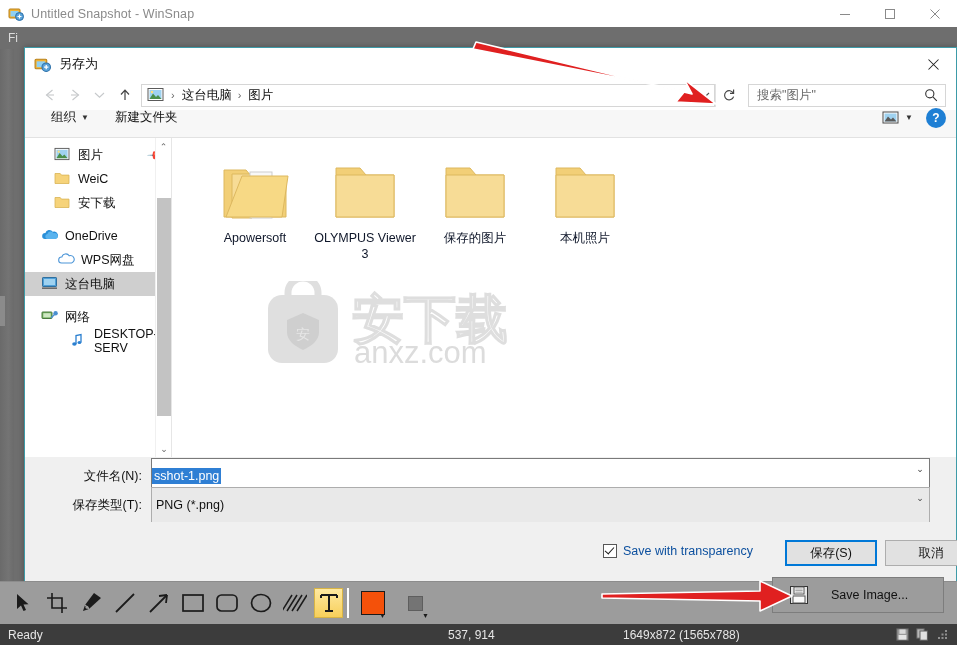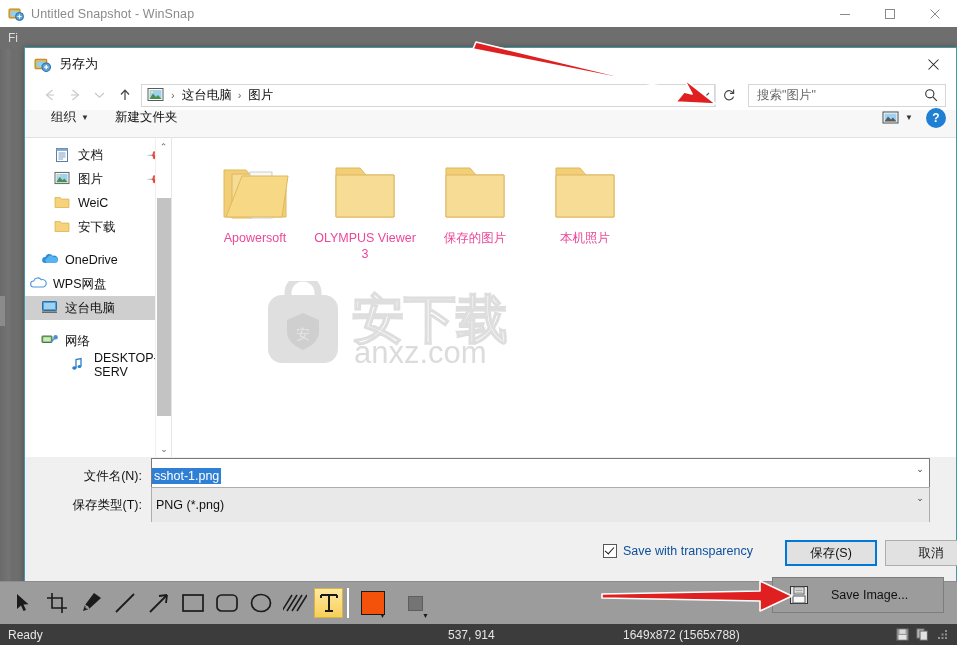--- a/index.html
+++ b/index.html
@@ -125,21 +125,21 @@
   .tscroll .arr{height:17px;display:flex;align-items:center;justify-content:center;color:#666;font-size:9px;}
   .tscroll .thumb{position:absolute;left:1px;top:60px;width:14px;height:218px;background:#c3c3c3;}
 
   .listpane{
     flex:1;background:#fff;position:relative;border-left:1px solid #e6e6e6;
     box-sizing:border-box;
   }
   .folders{display:flex;padding:14px 0 0 28px;}
   .folder{width:110px;text-align:center;}
   .folder .fico{height:72px;display:flex;align-items:flex-end;justify-content:center;}
-  .folder .fname{font-size:12.5px;color:#ec4899;margin-top:6px;line-height:16px;}
+  .folder .fname{font-size:12.5px;color:#0f172a;margin-top:6px;line-height:16px;}
 
   .watermark{
     position:absolute;left:90px;top:143px;width:300px;height:88px;
     display:flex;align-items:center;opacity:1;pointer-events:none;
   }
 
   
   .dlg-form{background:#f0f0f0;padding-top:7px;}
   .frow{display:flex;align-items:center;height:24px;margin-bottom:5px;}
   .flabel{width:126px;text-align:right;padding-right:9px;font-size:12.5px;color:#111;box-sizing:border-box;}
@@ -363,31 +363,20 @@
         </span>
         <span class="cmd-caret">▼</span>
         <span class="helpico">?</span>
       </span>
     </div>
 
     <div class="dlg-body">
 
       <div class="tree">
 
-        <div class="tree-row">
-          <span class="tree-ico">
-            <svg width="16" height="16" viewBox="0 0 16 16">
-              <rect x="2.5" y="1.5" width="11" height="13" fill="#fff" stroke="#5b7fa8"></rect>
-              <rect x="2.5" y="1.5" width="11" height="2.4" fill="#7fa8cc"></rect>
-              <path d="M4.5 6 H11.5 M4.5 8 H11.5 M4.5 10 H11.5 M4.5 12 H9" stroke="#6f93b5" stroke-width="0.9"></path>
-            </svg>
-          </span>
-          <span>文档</span>
-          <span class="pin">📌</span>
-        </div>
 
         <div class="tree-row">
           <span class="tree-ico">
             <svg width="16" height="14" viewBox="0 0 17 15">
               <rect x="1" y="1.5" width="15" height="12" fill="#fff" stroke="#5a5a5a"></rect>
               <rect x="2.5" y="3" width="12" height="9" fill="#9fd2f0"></rect>
               <path d="M2.5 12 L6 6.5 L9 10 L11 8 L14.5 12 Z" fill="#4a8f4a"></path>
               <circle cx="5" cy="5" r="1.2" fill="#ffe07a"></circle>
             </svg>
           </span>
@@ -420,21 +409,21 @@
         <div class="tree-row" style="padding-left:16px">
           <span class="tree-ico">
             <svg width="18" height="14" viewBox="0 0 18 14">
               <path d="M4 11 a3 3 0 0 1 .4 -6 a4 4 0 0 1 7.3 -1.2 a3.4 3.4 0 0 1 2.8 7.2 Z" fill="#2a8fd8"></path>
               <path d="M6 11 a2.6 2.6 0 0 1 .4 -5 a3.4 3.4 0 0 1 6.2 -.8 a2.9 2.9 0 0 1 2.2 5.8 Z" fill="#59b3ee"></path>
             </svg>
           </span>
           <span>OneDrive</span>
         </div>
 
-        <div class="tree-row" style="padding-left:4px">
+        <div class="tree-row" style="padding-left:32px">
           <span class="tree-ico">
             <svg width="18" height="14" viewBox="0 0 18 14">
               <path d="M4.5 11 a3 3 0 0 1 .4 -6 a4 4 0 0 1 7.3 -1.2 a3.2 3.2 0 0 1 2.4 7.2 Z" fill="none" stroke="#4d96d8" stroke-width="1.1"></path>
             </svg>
           </span>
           <span>WPS网盘</span>
         </div>
 
         <div class="tree-row sel" style="padding-left:16px">
           <span class="tree-ico">

